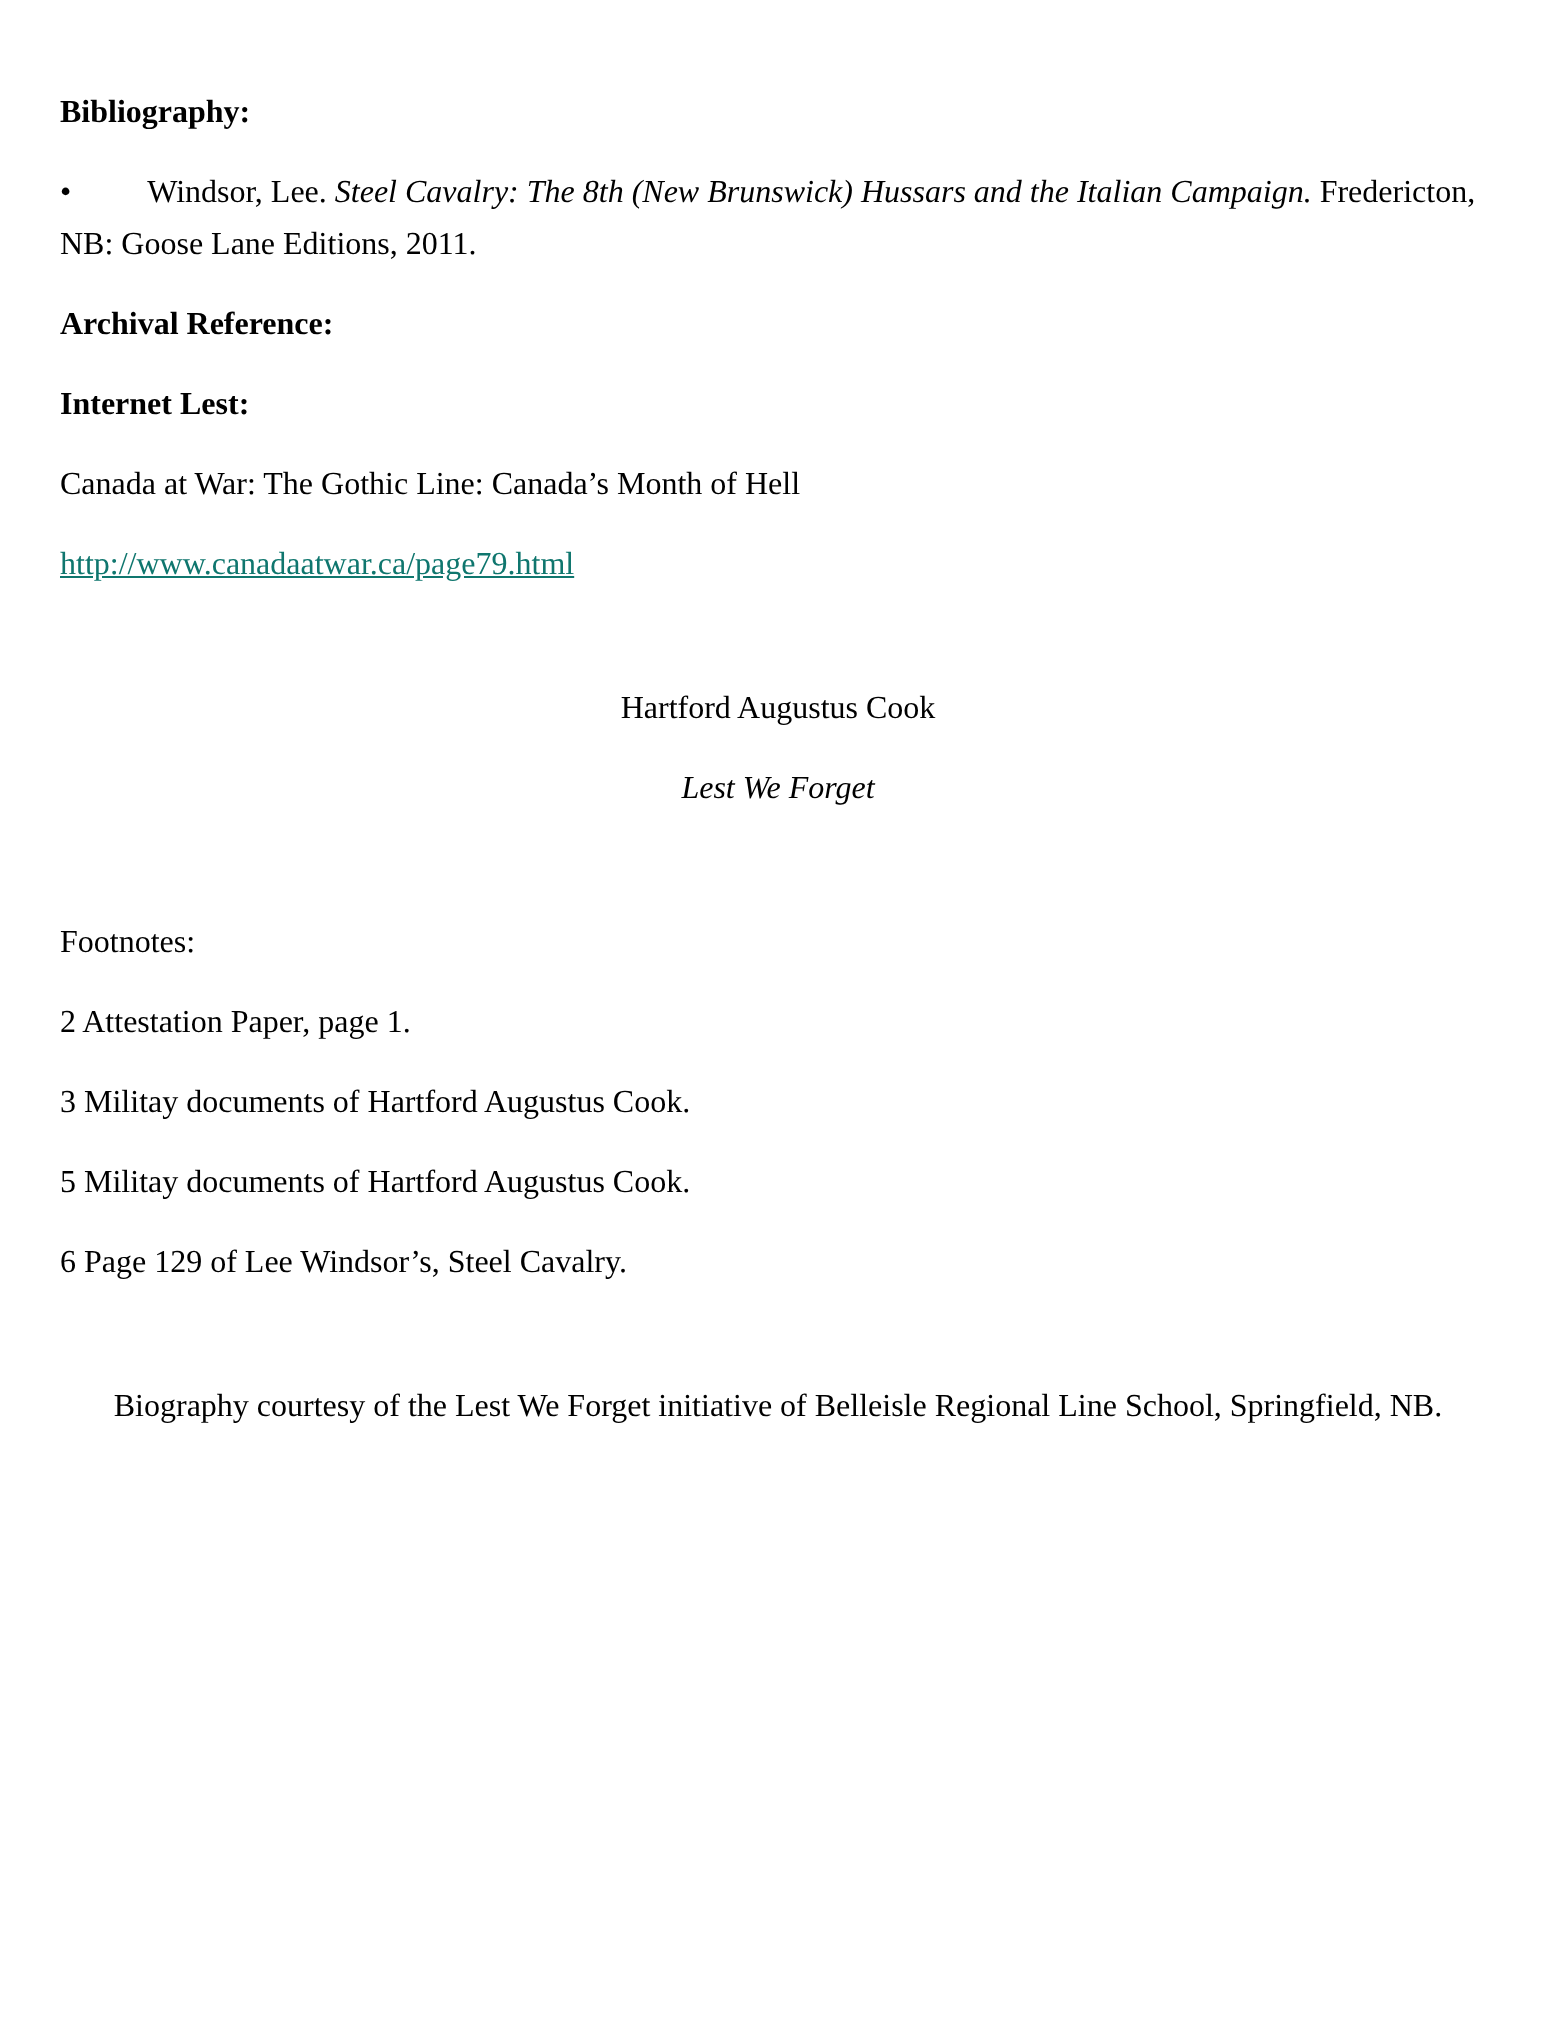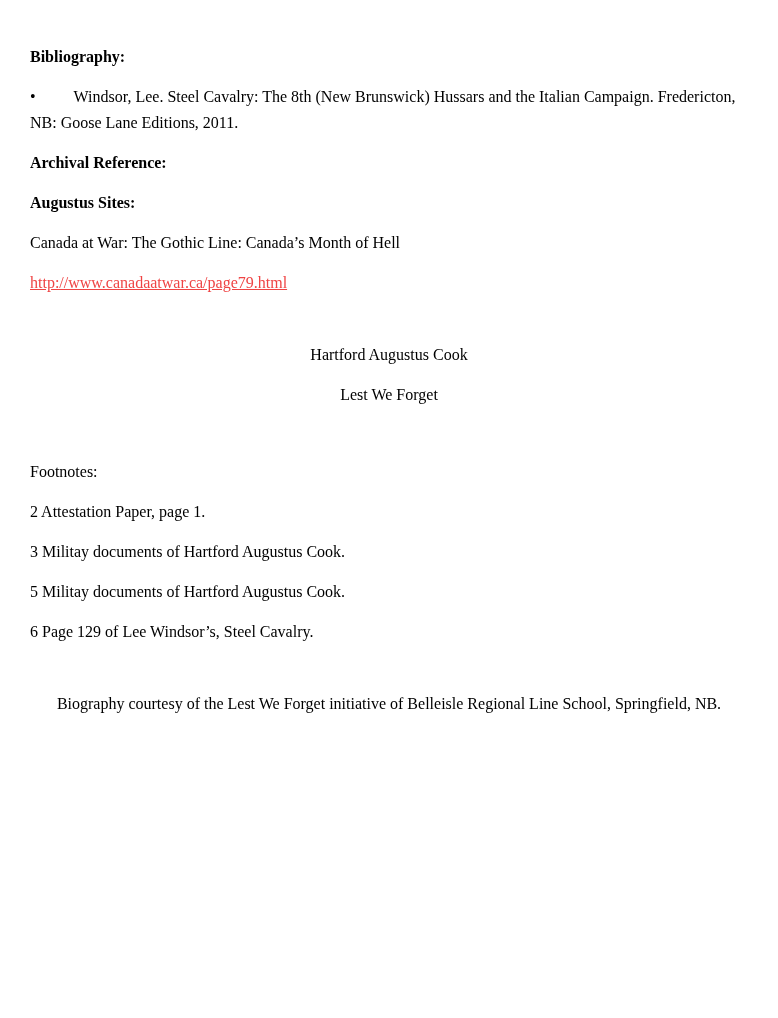--- a/index.html
+++ b/index.html
@@ -27,29 +27,30 @@
     font-weight: bold;
   }
   .bullet-entry .bullet {
     display: inline-block;
   }
   .bullet-entry .tab-space {
     display: inline-block;
     width: 38px;
   }
   .italic {
+    font-style: italic;
   }
   .centered {
     text-align: center;
   }
   .bold {
     font-weight: normal;
   }
   a.doc-link {
-    color: #ef4444;
+    color: #0f766e;
     text-decoration: underline;
     cursor: pointer;
   }
   .spacer-a { height: 32px; }
   .spacer-b { height: 37px; }
   .spacer-c { height: 32px; }
   .credit {
     padding: 0 18px;
   }
 </style>
@@ -58,21 +59,21 @@
 
 <div class="page">
 
   <p class="heading">Bibliography:</p>
 
   <p class="bullet-entry"><span class="bullet">•</span><span class="tab-space"></span><span>Windsor, Lee. </span><span class="italic">Steel Cavalry: The 8th (New Brunswick) Hussars and the Italian Campaign.</span><span> Fredericton, NB: Goose Lane Editions, 2011.</span></p>
 
   <p class="heading">Archival Reference:</p>
 
 
-  <p class="heading">Augustus Sites:</p>
+  <p class="heading">Internet Lest:</p>
 
   <p>Canada at War: The Gothic Line: Canada’s Month of Hell</p>
 
   <p><a class="doc-link">http://www.canadaatwar.ca/page79.html</a></p>
 
   <div class="spacer-a"></div>
 
   <p class="centered bold">Hartford Augustus Cook</p>
 
   <p class="centered italic">Lest We Forget</p>

